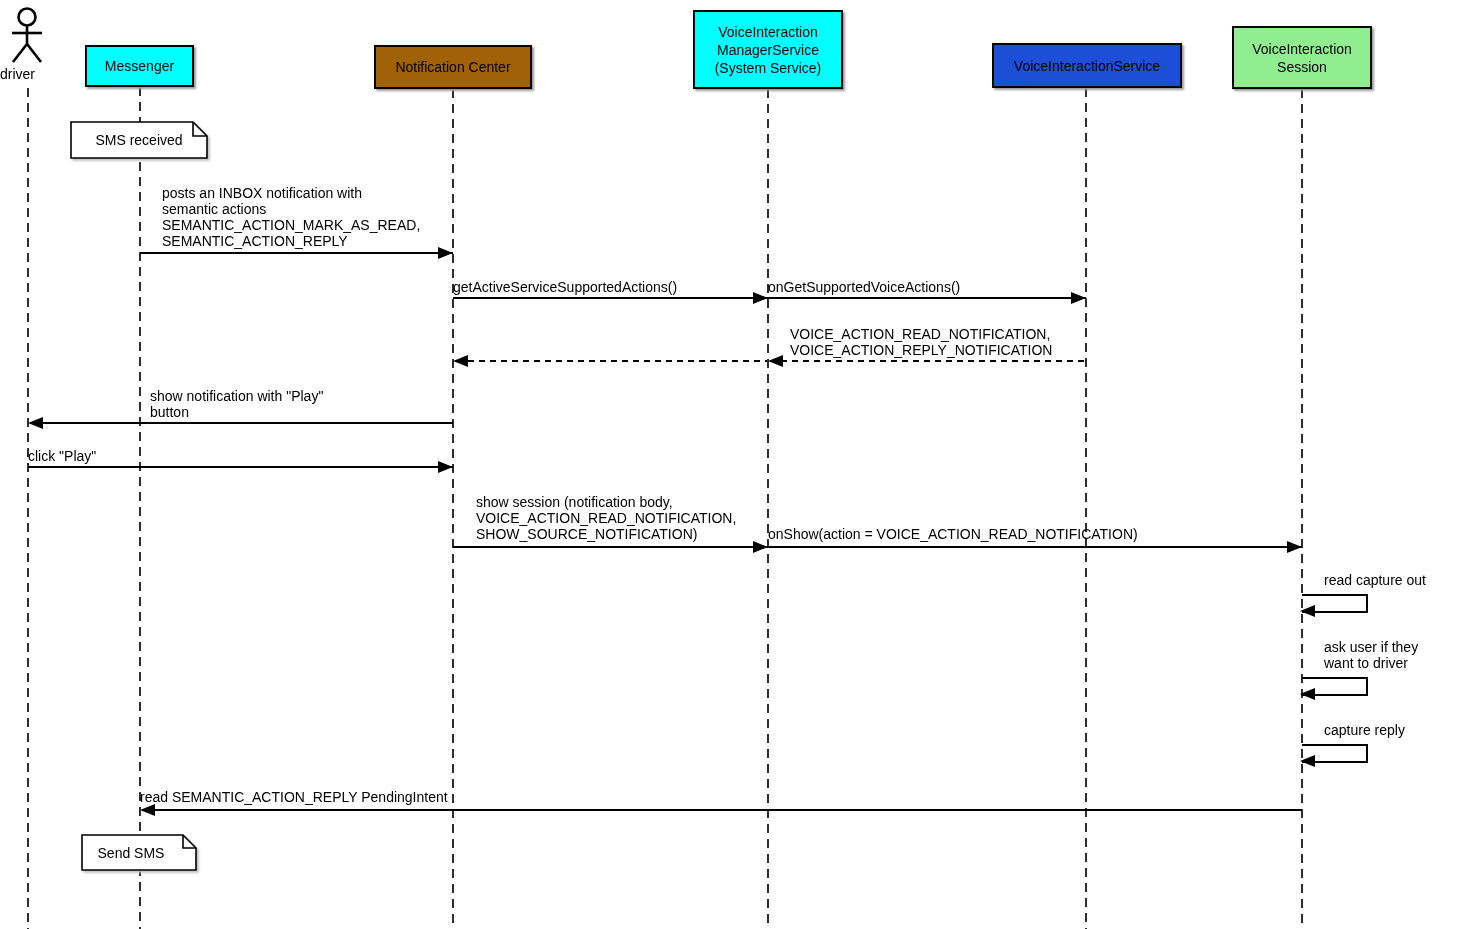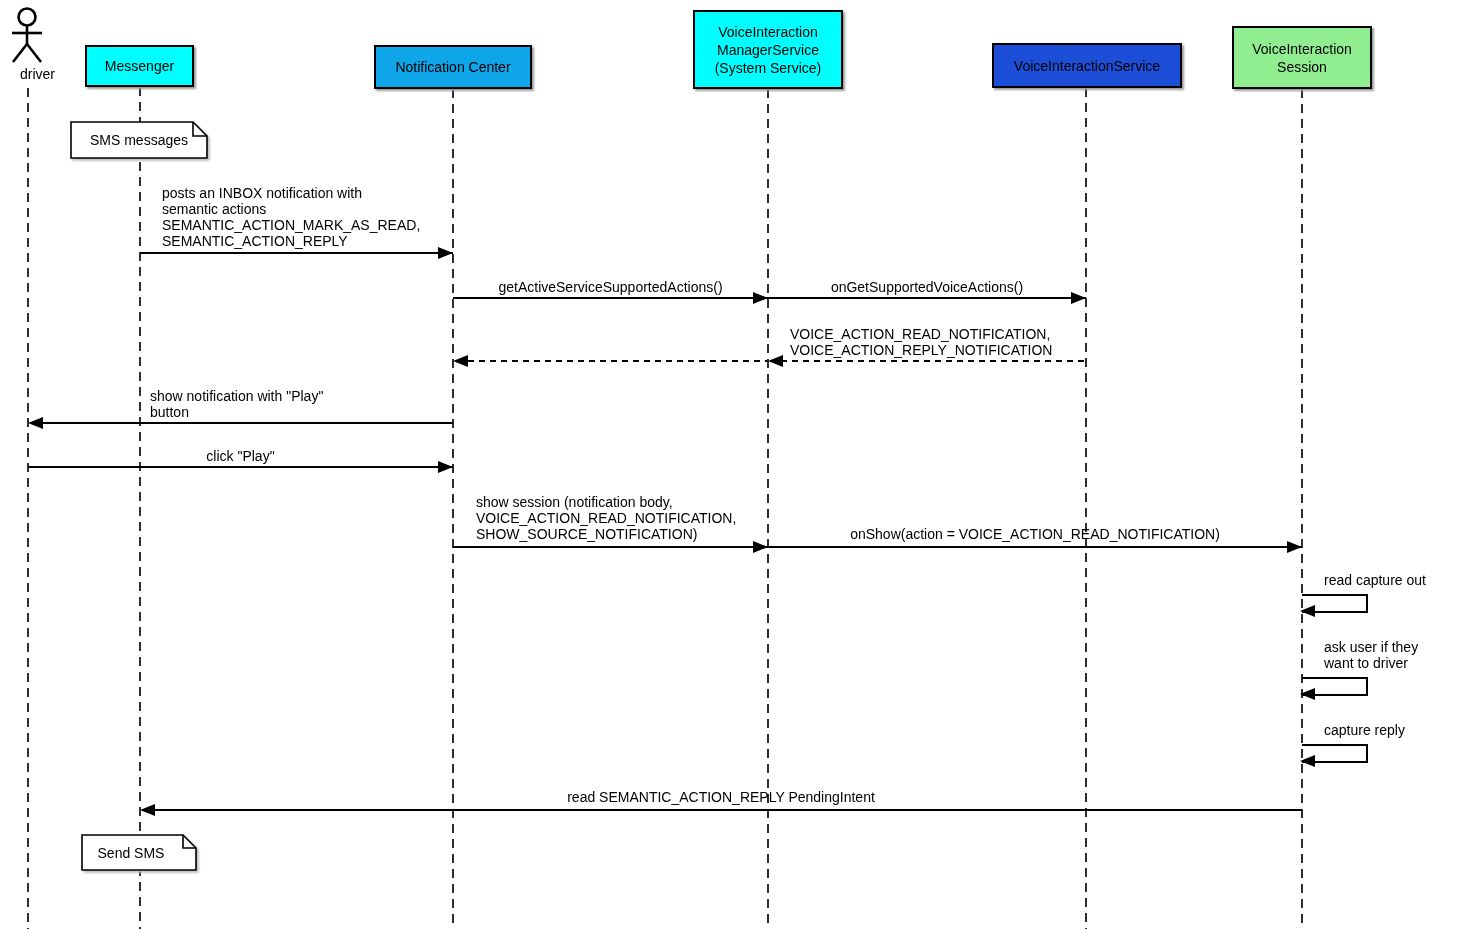--- a/index.html
+++ b/index.html
@@ -18,27 +18,27 @@
     justify-content:center; text-align:center; white-space:pre-line;
     line-height:18px;
   }
   .ml { position:absolute; height:2px; background:#000; }
   .ml.dashed { background:repeating-linear-gradient(90deg,#000 0 6px,transparent 6px 11px); }
   .ah-r { position:absolute; width:0; height:0; border-top:6px solid transparent;
           border-bottom:6px solid transparent; border-left:15px solid #000; }
   .ah-l { position:absolute; width:0; height:0; border-top:6px solid transparent;
           border-bottom:6px solid transparent; border-right:15px solid #000; }
   .mlabel { position:absolute; white-space:pre-line; line-height:16px; }
-  .center { text-align:center; }
+  .center { }
   .selfloop { position:absolute; box-sizing:border-box; border:2px solid #000; border-left:none; }
   .note { position:absolute; filter:drop-shadow(2px 2px 1px #bdbdbd); }
   .note svg { position:absolute; left:0; top:0; }
   .note .ntext { position:absolute; left:0; top:0; width:100%; height:100%;
                  display:flex; align-items:center; justify-content:center; }
-  .actor-label { position:absolute; text-align:right; }
+  .actor-label { position:absolute; text-align:left; }
   .actor-svg { position:absolute; }
 </style>
 </head>
 <body>
 
 <div class="diagram">
 
   <div class="lifeline" style="left:26.5px;top:88px;height:841px"></div>
   <div class="lifeline" style="left:138.5px;top:87px;height:842px"></div>
   <div class="lifeline" style="left:452px;top:89px;height:840px"></div>
@@ -49,34 +49,34 @@
   <svg class="actor-svg" style="left:5px;top:6px" width="44" height="58" viewBox="0 0 44 58">
     <circle cx="22" cy="11" r="8.5" fill="none" stroke="#000" stroke-width="2.6"></circle>
     <line x1="22" y1="19.5" x2="22" y2="38" stroke="#000" stroke-width="2.6"></line>
     <line x1="7" y1="27" x2="37" y2="27" stroke="#000" stroke-width="2.6"></line>
     <line x1="22" y1="38" x2="8" y2="56" stroke="#000" stroke-width="2.6"></line>
     <line x1="22" y1="38" x2="36" y2="56" stroke="#000" stroke-width="2.6"></line>
   </svg>
   <div class="actor-label" style="left:0px;top:66px;width:55px">driver</div>
 
   <div class="pbox" style="left: 85px; top: 45px; width: 109px; height: 42px; background: rgb(0, 255, 255);">Messenger</div>
-  <div class="pbox" style="left: 374px; top: 45px; width: 158px; height: 44px; background: #0ea5e9;">Notification Center</div>
+  <div class="pbox" style="left: 374px; top: 45px; width: 158px; height: 44px; background: #a16207;">Notification Center</div>
   <div class="pbox" style="left: 693px; top: 10px; width: 150px; height: 79px; background: rgb(0, 255, 255);">VoiceInteraction
 ManagerService
 (System Service)</div>
   <div class="pbox" style="left: 992px; top: 43px; width: 190px; height: 45px; background: #1d4ed8;">VoiceInteractionService</div>
   <div class="pbox" style="left: 1232px; top: 26px; width: 140px; height: 63px; background: rgb(144, 238, 144);">VoiceInteraction
 Session</div>
 
   <div class="note" style="left:70px;top:121px;width:138px;height:38px">
     <svg width="138" height="38" viewBox="0 0 138 38">
       <path d="M1,1 L123,1 L137,15 L137,37 L1,37 Z" fill="#ffffff" stroke="#000" stroke-width="1.6"></path>
       <path d="M123,1 L123,15 L137,15" fill="none" stroke="#000" stroke-width="1.6"></path>
     </svg>
-    <span class="ntext" style="padding-right:12px">SMS messages</span>
+    <span class="ntext" style="padding-right:12px">SMS received</span>
   </div>
 
   <div>
     <div class="mlabel" style="left:162px;top:185px;width:300px">posts an INBOX notification with
 semantic actions
 SEMANTIC_ACTION_MARK_AS_READ,
 SEMANTIC_ACTION_REPLY</div>
     <div class="ml" style="left:140px;top:252px;width:313px"></div>
     <div class="ah-r" style="left:438px;top:247px"></div>
   </div>

